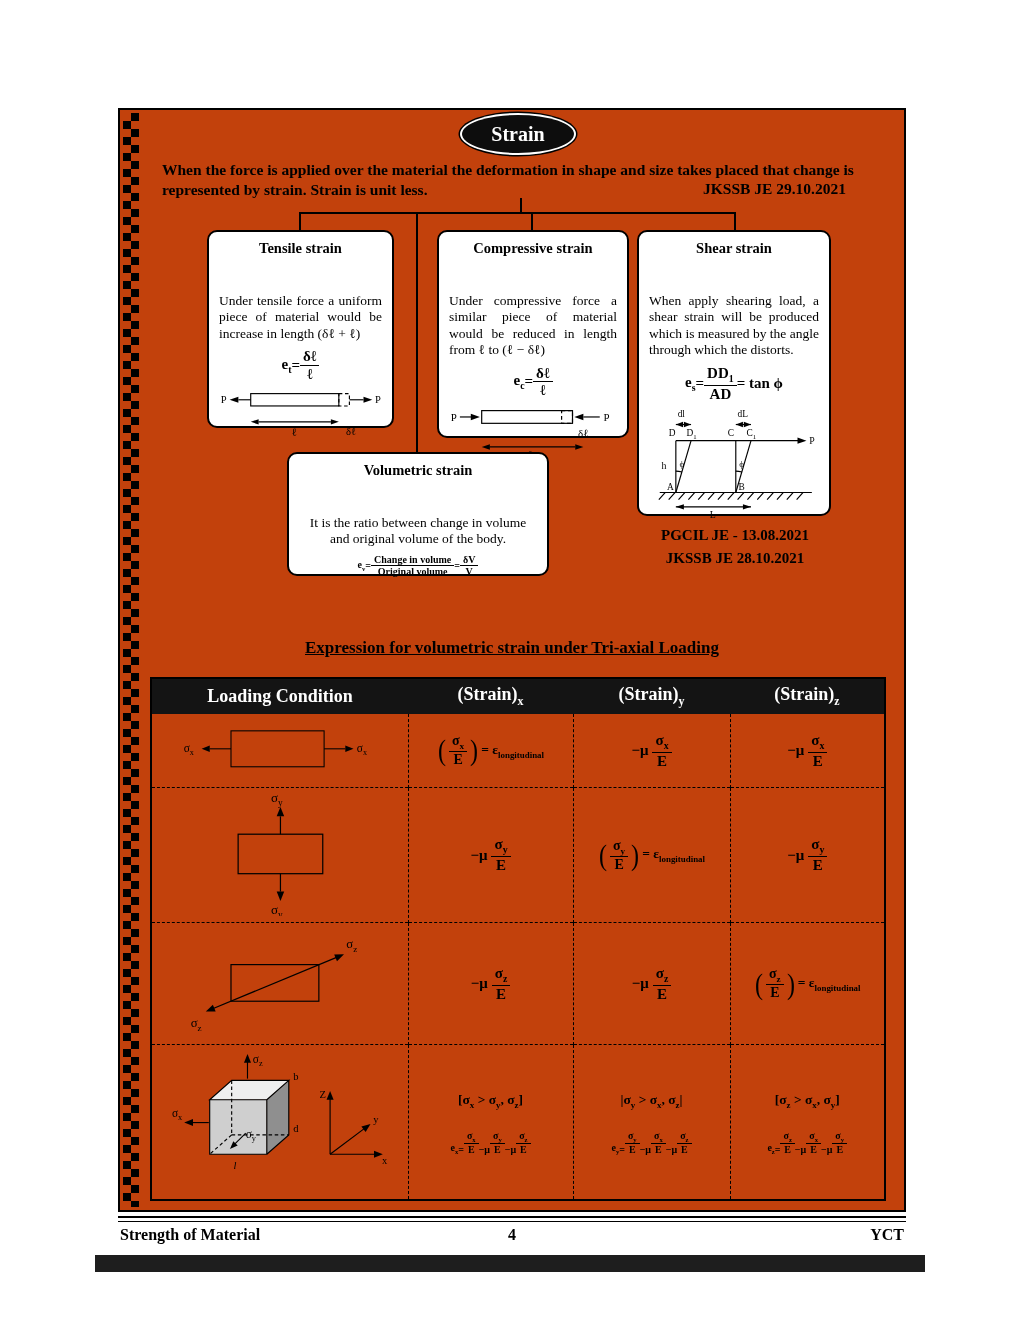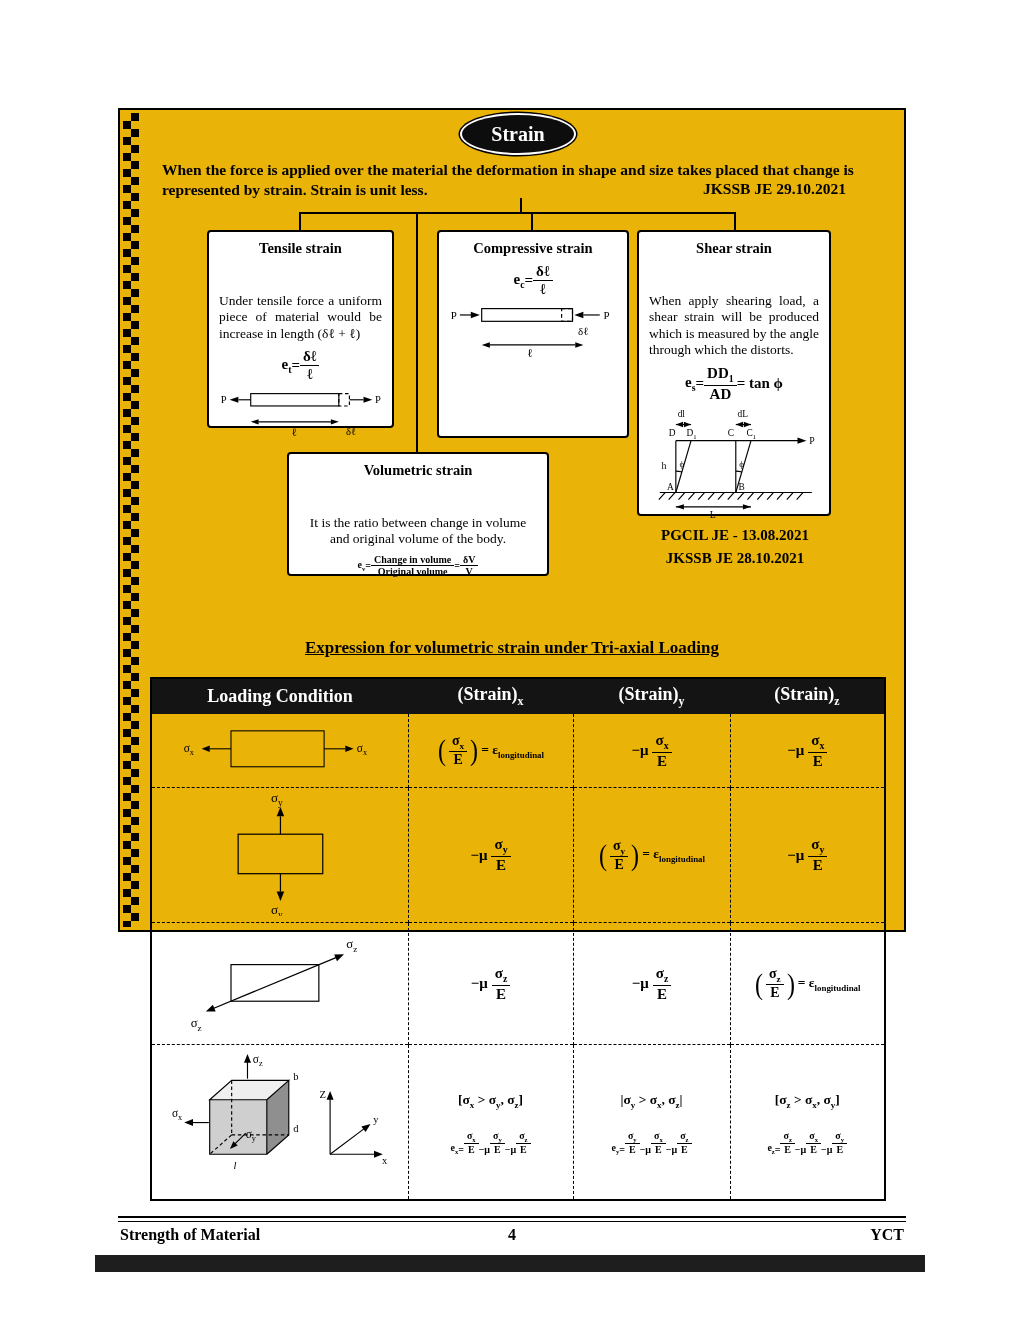--- a/index.html
+++ b/index.html
@@ -1,35 +1,35 @@
 <!DOCTYPE html>
 <html><head>
 <meta charset="utf-8">
 <style>
   *{margin:0;padding:0;box-sizing:border-box;}
   html,body{background:#fff;}
   body{width:1020px;height:1320px;position:relative;font-family:"Liberation Serif",serif;color:#000;overflow:hidden;}
 
-  .frame{position:absolute;left:118px;top:108px;width:788px;height:824px;border:2px solid #000;background:#eab308;}
+  .frame{position:absolute;left:118px;top:108px;width:788px;height:1104px;border:2px solid #000;background:#c2410c;}
   .diamonds{position:absolute;left:3px;top:3px;bottom:3px;width:16px;
     background-image:
       linear-gradient(45deg,#000 25%,transparent 25%,transparent 75%,#000 75%),
       linear-gradient(45deg,#000 25%,transparent 25%,transparent 75%,#000 75%);
     background-position:0 0,8px 8px;background-size:16px 16px;}
 
   .title-oval{position:absolute;left:342px;top:5px;width:112px;height:38px;background:#0d0d0d;color:#fff;
     border-radius:50%;display:flex;align-items:center;justify-content:center;font-weight:bold;font-size:20px;
     box-shadow:0 0 0 2px #fff,0 0 0 3.5px #000;}
 
   .intro{position:absolute;left:42px;top:50px;width:730px;font-size:15.5px;font-weight:bold;line-height:1.3;}
   .intro-ref{position:absolute;right:58px;top:70px;font-size:15.5px;font-weight:bold;}
 
   .cline{position:absolute;background:#000;}
 
-  .box{position:absolute;border:2px solid #000;border-radius:4px;padding:6px 10px;background:#fff;}
+  .box{position:absolute;border:2px solid #000;border-radius:10px;padding:6px 10px;background:#fff;}
   .box h3{text-align:center;font-size:14.5px;margin:2px 0 5px;}
   .bodytext{font-size:13.5px;line-height:1.22;text-align:justify;margin-top:36px;}
   .fline{display:flex;justify-content:center;align-items:center;margin:6px 0 4px;font-size:15px;}
   .fbold{font-weight:bold;}
   .frac{display:inline-flex;flex-direction:column;align-items:center;line-height:1.1;vertical-align:middle;}
   .frac .num{border-bottom:1.4px solid #000;padding:0 3px;}
   .frac .den{padding:0 3px;}
   sub{font-size:66%;}
   .dgwrap{display:flex;justify-content:center;}
 
@@ -113,20 +113,21 @@
         <line x1="45" y1="40" x2="127" y2="40"></line>
         <polygon points="136,40 127,37 127,43"></polygon>
         <text x="82" y="56" font-size="13">ℓ</text>
         <text x="144" y="55" font-size="12">δℓ</text>
       </svg>
     </div>
   </div>
 
   <div class="box" style="left:317px;top:120px;width:192px;height:208px;">
     <h3>Compressive strain</h3>
+    <p class="bodytext">Under compressive force a similar piece of material would be reduced in length from ℓ to (ℓ − δℓ)</p>
     <div class="fline fbold">
       <span>e<sub>c</sub></span>
       <span>=</span>
       <span class="frac">
           <span class="num">δℓ</span>
           <span class="den">ℓ</span>
         </span>
     </div>
     <div class="dgwrap">
       <svg class="dg" width="170" height="57" viewBox="0 0 185 62">

